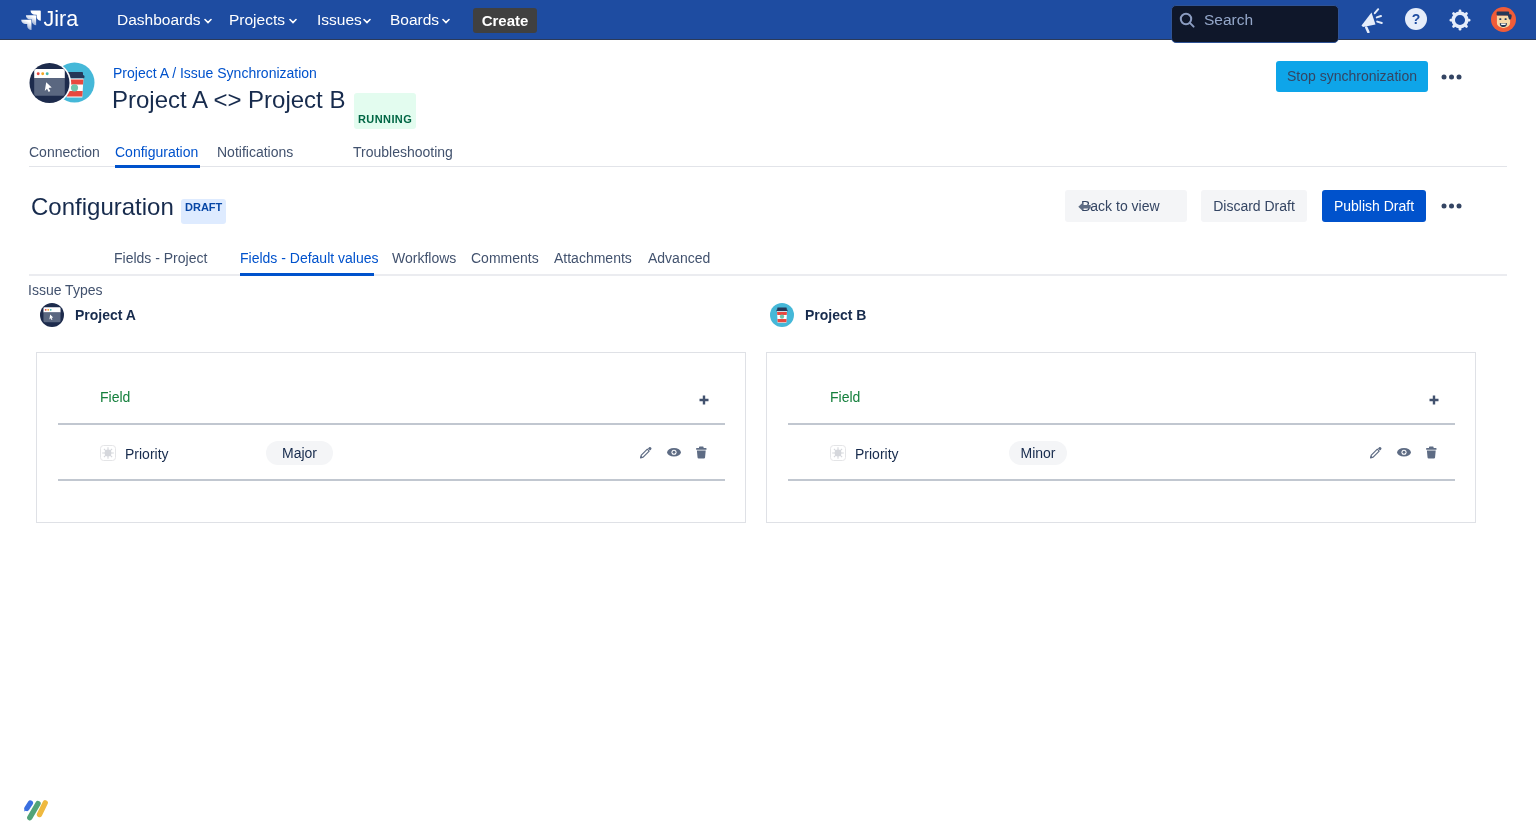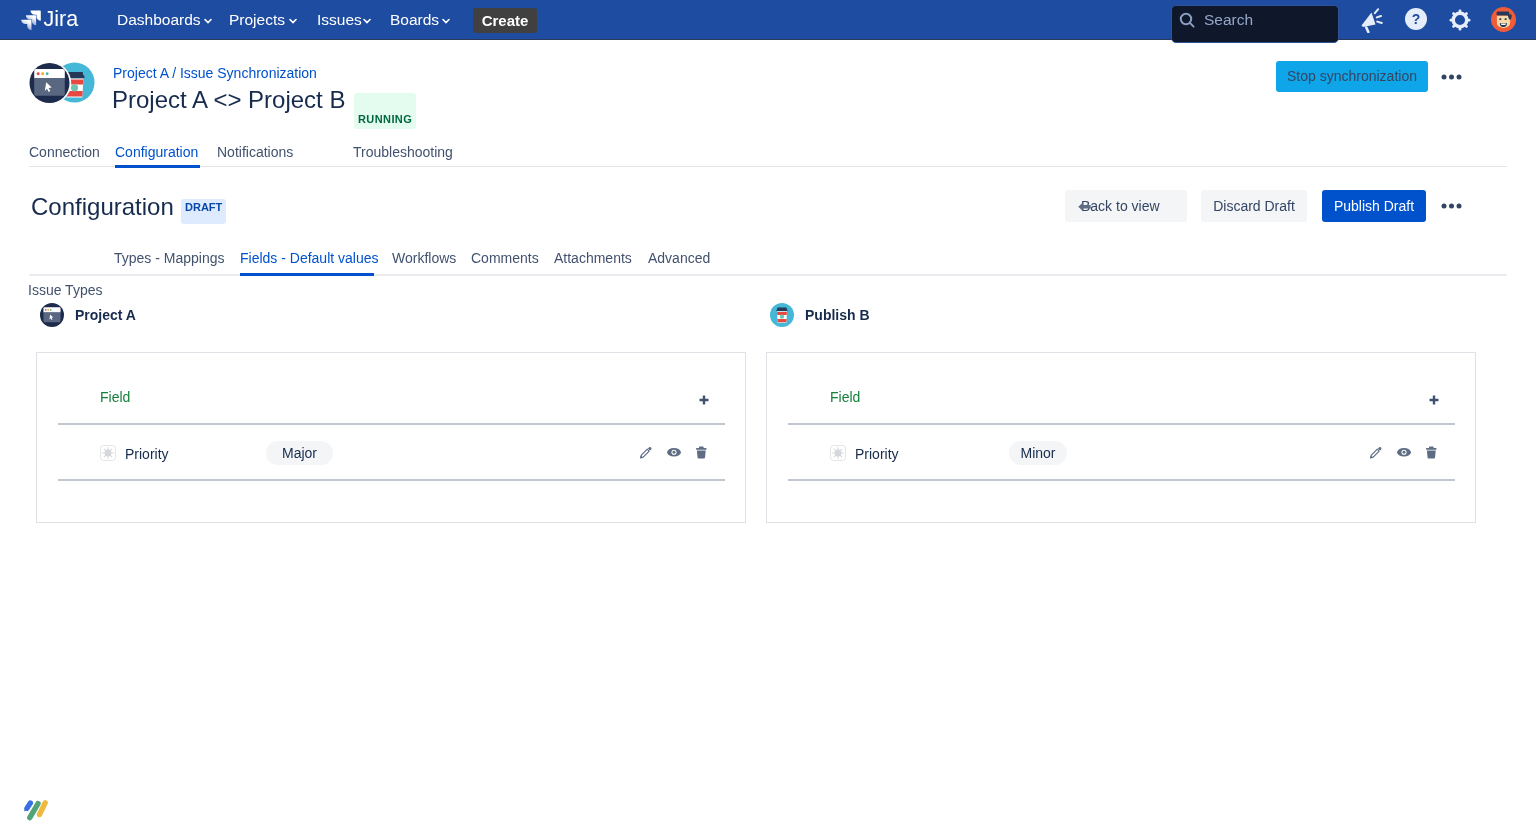--- a/index.html
+++ b/index.html
@@ -191,21 +191,21 @@
 <svg class="abs" style="left:1441px;top:203px" width="21" height="6" viewBox="0 0 21 6">
     <g fill="#344563">
       <circle cx="3" cy="3" r="2.5"></circle>
       <circle cx="10.5" cy="3" r="2.5"></circle>
       <circle cx="18" cy="3" r="2.5"></circle>
     </g>
   </svg>
 
 <div class="abs tabs2" style="left:28px;top:250px;font-size:14px;color:#42526e">
   <span style="position:absolute;left:0px;margin-top:32px;">Issue Types</span>
-  <span style="position:absolute;left:86px;">Types - Mappings</span>
+  <span style="position:absolute;left:86px;">Fields - Project</span>
   <span style="position:absolute;left:212px;color:#0052cc">Fields - Default values</span>
   <span style="position:absolute;left:364px;">Workflows</span>
   <span style="position:absolute;left:443px;">Comments</span>
   <span style="position:absolute;left:526px;">Attachments</span>
   <span style="position:absolute;left:620px;">Advanced</span>
 </div>
 <div class="tabline2"></div>
 <div class="abs" style="left:240px;top:273px;width:134px;height:3px;background:#0052cc"></div>
 
 <svg class="abs" style="left:40px;top:303px" width="24" height="24" viewBox="0 0 43 43">
@@ -230,21 +230,21 @@
   <circle cx="21.5" cy="21.5" r="21.5" fill="#45b8d8"></circle>
   <g clip-path="url(#c3)">
     <rect x="13" y="8" width="17" height="4.5" rx="1" fill="#253858"></rect>
     <rect x="11.5" y="11.5" width="20" height="3.6" rx="1.6" fill="#253858"></rect>
     <path fill="#fff" d="M12.5 15h18l-1.2 20.5h-15.6z"></path>
     <path fill="#e8483f" d="M12.6 16h17.8l-.4 5.5h-17z"></path>
     <path fill="#e8483f" d="M13.3 28.5h16.4l-.4 6h-15.6z"></path>
     <circle cx="21.5" cy="24.4" r="3.9" fill="#6fc4ad"></circle>
   </g>
 </svg>
-<div class="projname" style="left:805px">Publish B</div>
+<div class="projname" style="left:805px">Project B</div>
 
 <div class="card" style="left:36px">
   <div class="fieldlbl" style="left:63px">Field</div>
   <svg class="abs" style="left:662px;top:42px" width="10" height="10" viewBox="0 0 10 10">
       <path fill="#42526e" d="M3.8 0.5 h2.4 v3.3 h3.3 v2.4 h-3.3 v3.3 h-2.4 v-3.3 h-3.3 v-2.4 h3.3 z"></path>
     </svg>
   <div class="divider" style="top:70px"></div>
   <div class="divider" style="top:126px"></div>
   <svg class="abs" style="left:63px;top:91.5px" width="16" height="16" viewBox="0 0 16 16">
     <rect x="0.5" y="0.5" width="15" height="15" rx="3" fill="#fff" stroke="#e4e5e7"></rect>

